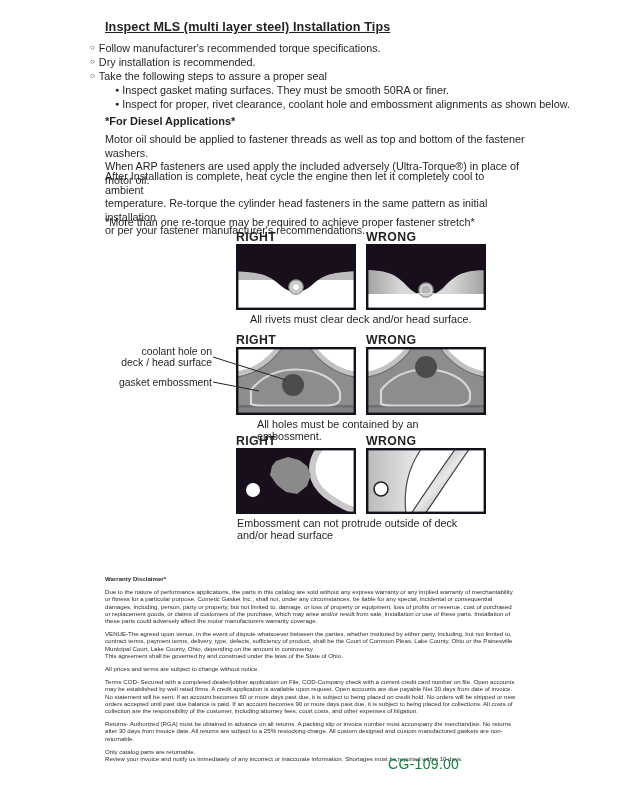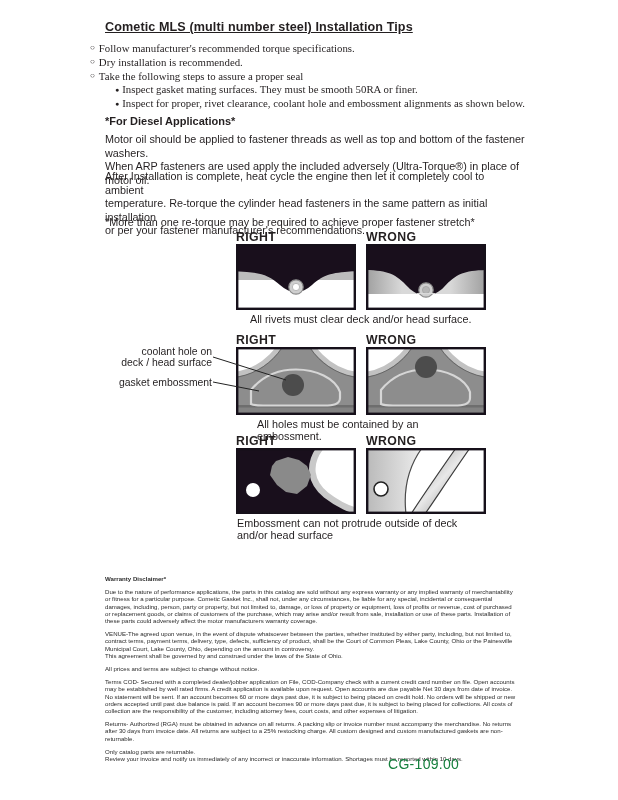--- a/index.html
+++ b/index.html
@@ -6,21 +6,21 @@
   .page {
     position:relative; width:618px; height:800px; background:#ffffff;
     font-family:"Liberation Sans", sans-serif; color:#231f20; overflow:hidden;
   }
   .title {
     position:absolute; left:105px; top:20px;
     font-size:12.6px; font-weight:bold; text-decoration:underline;
     letter-spacing:0.1px;
   }
   .bullets { position:absolute; left:90px; top:41px; font-size:10.8px; line-height:13.6px; }
-  .bullet-row { white-space:nowrap;font-family:Liberation Serif, serif; }
+  .bullet-row { white-space:nowrap; }
   .marker-open { font-size:8px; vertical-align:1.5px; margin-right:4px; }
   .sub-bullets { margin-left:25px; }
   .marker-solid { font-size:7px; vertical-align:1.5px; margin-right:3px; }
   .diesel-heading { position:absolute; left:105px; top:115px; font-size:11px; font-weight:bold; }
   .para { position:absolute; left:105px; width:420px; font-size:10.8px; line-height:13.6px; }
   .fig { position:absolute; left:236px; width:250px; }
   .fig-labels { display:flex; gap:10px; height:13px; }
   .fig-label { width:120px; font-size:12.3px; font-weight:bold; letter-spacing:0.4px; }
   .fig-panels { display:flex; gap:10px; margin-top:1px; }
   .fig-panels svg { display:block; }
@@ -31,21 +31,21 @@
   .legal .head { font-weight:bold; margin:0 0 6px 0; }
   .legal p { margin:0 0 6px 0; }
   .legal .tight { margin:0; }
   .footer-code { position:absolute; left:388px; top:756px; font-size:14px; color:#15803d; letter-spacing:0.3px; }
 </style>
 </head>
 <body>
 
 <div class="page">
 
-  <div class="title">Cometic MLS (multi number steel) Installation Tips</div>
+  <div class="title">Inspect MLS (multi layer steel) Installation Tips</div>
 
   <div class="bullets">
     <div class="bullet-row"><span class="marker-open">○</span><span>Follow manufacturer's recommended torque specifications.</span></div>
     <div class="bullet-row"><span class="marker-open">○</span><span>Dry installation is recommended.</span></div>
     <div class="bullet-row"><span class="marker-open">○</span><span>Take the following steps to assure a proper seal</span></div>
     <div class="sub-bullets">
       <div class="bullet-row"><span class="marker-solid">●</span><span>Inspect gasket mating surfaces.  They must be smooth 50RA or finer.</span></div>
       <div class="bullet-row"><span class="marker-solid">●</span><span>Inspect for proper, rivet clearance, coolant hole and embossment alignments as shown below.</span></div>
     </div>
   </div>

